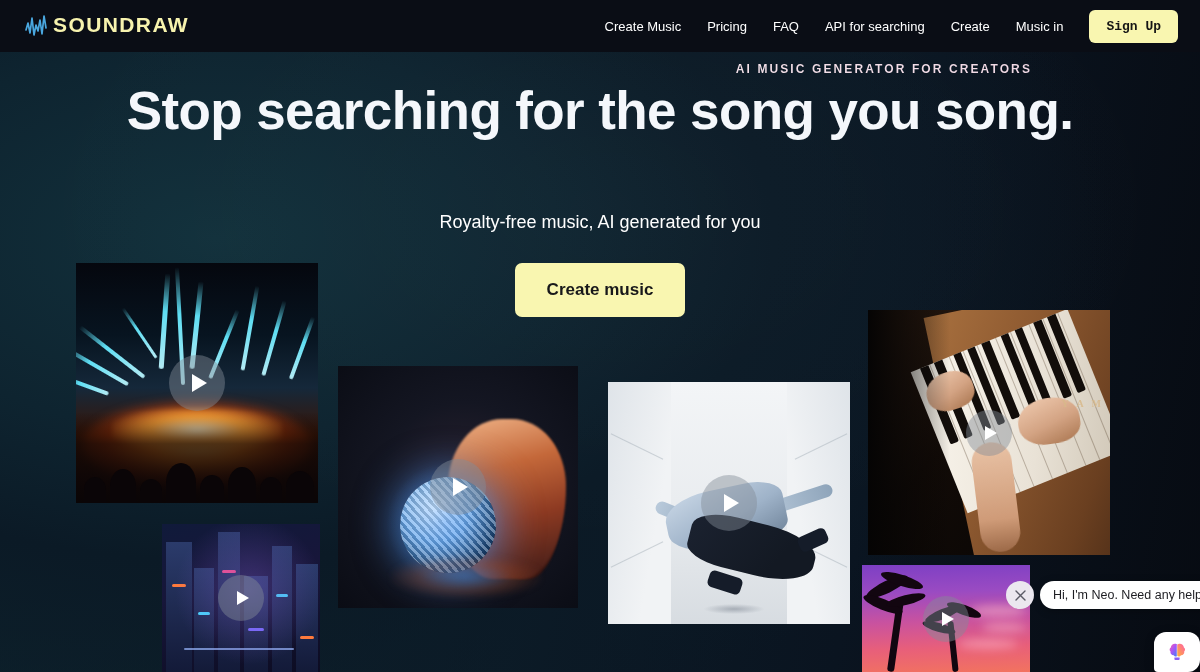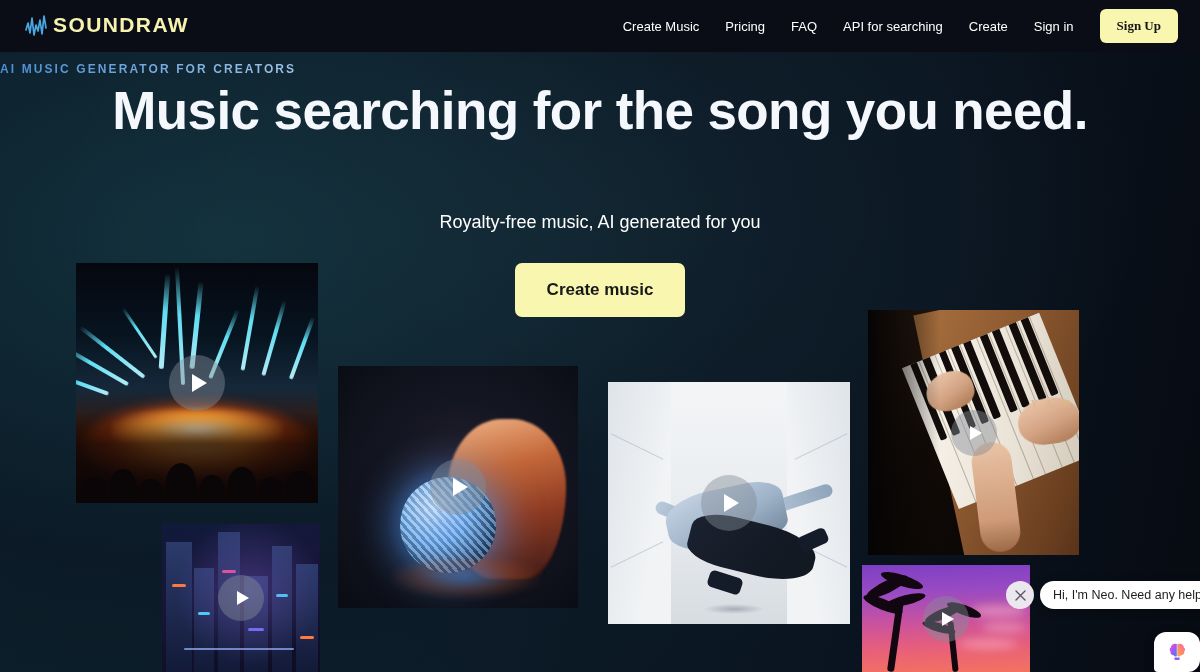--- a/index.html
+++ b/index.html
@@ -25,38 +25,38 @@
     color:#f7f3ae; line-height:1;
   }
   .nav { margin-left:auto; display:flex; align-items:center; gap:26px; margin-right:22px; }
   .nav-link {
     color:#ffffff; font-size:13px; text-decoration:none;
     white-space:nowrap; line-height:1; cursor:pointer;
   }
   .signup-btn {
     background:#f9f6b0; color:#151515; font-size:13px; font-weight:700;
     border:none; border-radius:6px; padding:9px 17px; cursor:pointer;
-    white-space:nowrap; font-family:Liberation Serif, serif;
+    white-space:nowrap; font-family:Liberation Mono, monospace;
   }
 
   
   .hero-bg {
     position:absolute; top:52px; left:0; width:1200px; height:620px;
     background:
       radial-gradient(900px 520px at 18% 30%, #12313c 0%, #0e2430 38%, #0b1a26 62%, rgba(9,14,22,0) 100%),
       linear-gradient(100deg, #0d222c 0%, #0c1c28 42%, #0a1420 72%, #070b12 100%);
   }
   .hero-vig {
     position:absolute; top:52px; left:0; width:1200px; height:620px;
     background:radial-gradient(1000px 600px at 50% 25%, rgba(255,255,255,0.02) 0%, rgba(0,0,0,0) 60%);
   }
 
   
   .eyebrow {
-    position:absolute; top:62px; left:0; width:1032px; text-align:left;
+    position:absolute; top:62px; left:0; width:1032px; text-align:right;
     font-size:12px; font-weight:700; letter-spacing:2.1px;
     background:linear-gradient(90deg, #4a8fd6 0%, #7fb0e0 18%, #d9e3f2 48%, #f3e0e8 72%, #f0d8e4 100%);
     -webkit-background-clip:text; background-clip:text;
     -webkit-text-fill-color:transparent; color:transparent;
     z-index:10;
   }
   .headline {
     position:absolute; top:83px; left:0; width:1200px; text-align:center;
     color:#f4f7fb; font-size:53px; font-weight:700; line-height:56px;
     letter-spacing:-0.6px; z-index:10;
@@ -220,28 +220,28 @@
       </svg>
       <span class="logo-text">SOUNDRAW</span>
     </div>
 
     <div class="nav">
       <a class="nav-link" href="#">Create Music</a>
       <a class="nav-link" href="#">Pricing</a>
       <a class="nav-link" href="#">FAQ</a>
       <a class="nav-link" href="#">API for searching</a>
       <a class="nav-link" href="#">Create</a>
-      <a class="nav-link" href="#">Sign in</a>
+      <a class="nav-link" href="#">Music in</a>
       <button class="signup-btn">Sign Up</button>
     </div>
   </div>
 
   <div class="eyebrow">AI MUSIC GENERATOR FOR CREATORS</div>
   <h1 class="headline">
-    <span>Music searching for the song you need.</span><br>
+    <span>Stop searching for the song you song.</span><br>
   </h1>
   <div class="subtitle">Royalty-free music, AI generated for you</div>
   <div class="cta-wrap">
     <button class="cta-btn">Create music</button>
   </div>
 
   <div class="tile" style="left:76px; top:263px; width:242px; height:240px;">
     <div class="tile-art art-concert">
       <div class="beam" style="left:86px; top:10px; width:5px; height:96px; transform:rotate(4deg);"></div>
       <div class="beam" style="left:102px; top:4px; width:4px; height:118px; transform:rotate(-3deg);"></div>
@@ -323,21 +323,21 @@
       <div class="dn-shoe" style="left:190px; top:150px; width:30px; height:16px; transform:rotate(-24deg);"></div>
       <div class="dn-shoe" style="left:100px; top:192px; width:34px; height:17px; transform:rotate(18deg);"></div>
       <div style="position:absolute; left:96px; bottom:10px; width:60px; height:10px;
                   background:radial-gradient(ellipse,rgba(90,100,115,.4),rgba(0,0,0,0) 72%);"></div>
     </div>
     <div class="play">
         <div class="play-tri"></div>
       </div>
   </div>
 
-  <div class="tile" style="left:868px; top:310px; width:211px; height:245px;font-family:Liberation Serif, serif;">
+  <div class="tile" style="left:868px; top:310px; width:242px; height:245px;font-family:Liberation Serif, serif;">
     <div class="tile-art art-piano">
       <div class="piano-body"></div>
       <div class="keybed">
         <div class="bkey" style="left:6%;  top:0; width:5%; height:54%;"></div>
         <div class="bkey" style="left:15%; top:0; width:5%; height:54%;"></div>
         <div class="bkey" style="left:27%; top:0; width:5%; height:54%;"></div>
         <div class="bkey" style="left:36%; top:0; width:5%; height:54%;"></div>
         <div class="bkey" style="left:45%; top:0; width:5%; height:54%;"></div>
         <div class="bkey" style="left:57%; top:0; width:5%; height:54%;"></div>
         <div class="bkey" style="left:66%; top:0; width:5%; height:54%;"></div>

